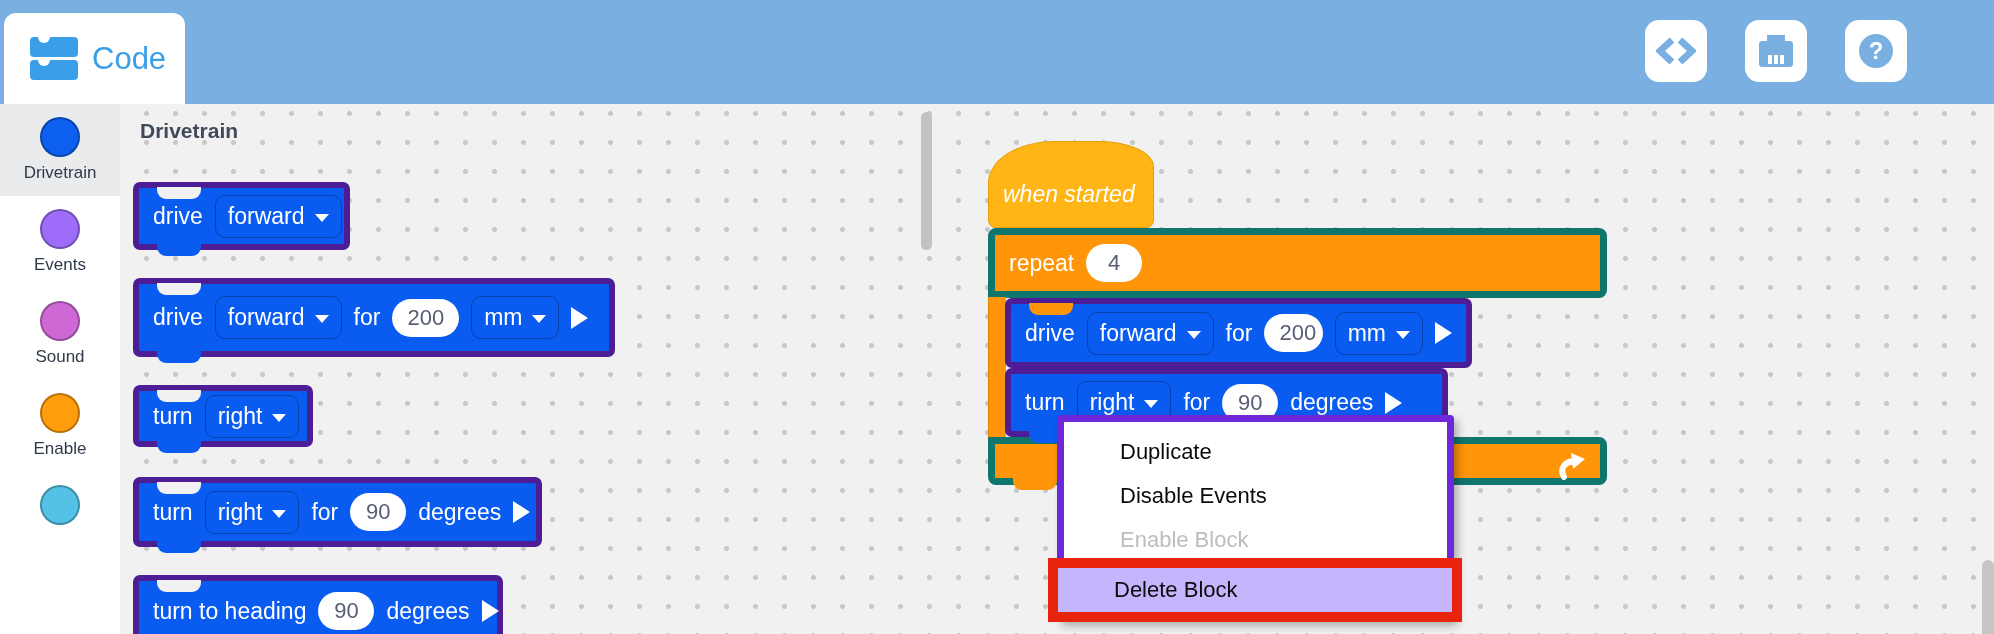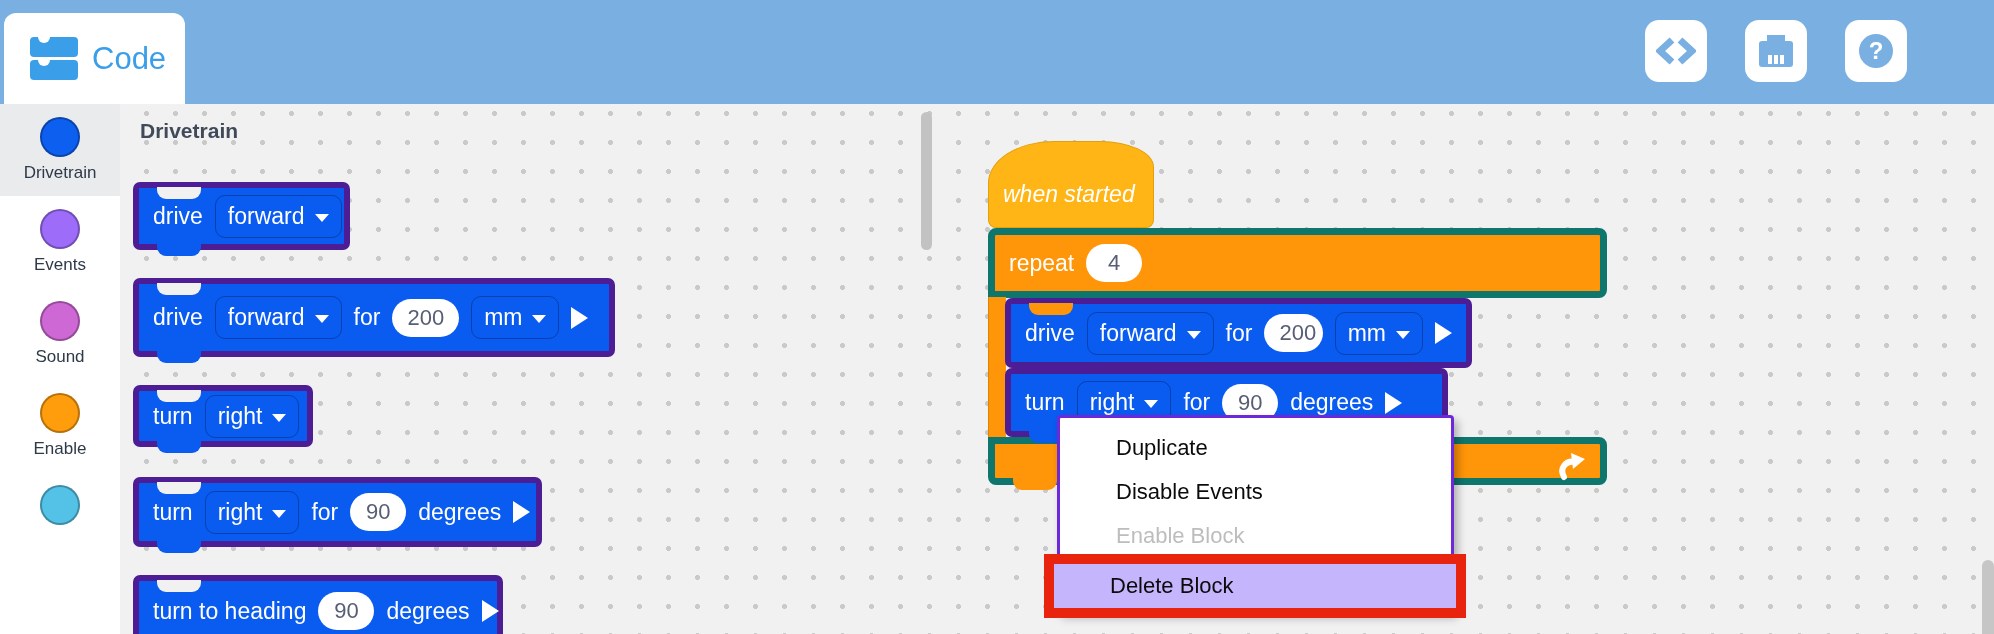--- a/index.html
+++ b/index.html
@@ -60,21 +60,21 @@
   .tok-oval{background:#fff;color:#575E75;border-radius:999px;padding:6px 15px;font-size:22px;
             min-width:26px;text-align:center;}
   .tok-play{width:0;height:0;border-left:17px solid #fff;border-top:11px solid transparent;
             border-bottom:11px solid transparent;}
 
   .hat{border-radius:66px 54px 8px 8px / 42px 26px 8px 8px;padding-top:20px;font-style:italic;}
   .c-wall{position:absolute;background:#FF9508;border-left:1px solid #E28300;}
   .loop-icon{position:absolute;right:12px;top:8px;}
 
   
-  .ctx-menu{position:absolute;left:1057px;top:415px;width:397px;background:#fff;border:3px solid #6d28d9;
+  .ctx-menu{position:absolute;left:1057px;top:415px;width:397px;background:#fff;border:7px solid #6d28d9;
             border-radius:4px;box-shadow:4px 5px 9px rgba(0,0,0,0.28);padding:8px 0 2px;box-sizing:border-box;z-index:10;}
   .menu-item{height:44px;display:flex;align-items:center;padding-left:56px;font-size:22px;color:#0B0B0B;}
   .menu-item.disabled{color:#BDBDBD;}
   .menu-item.highlighted{outline:10px solid #E8230E;margin:6px -5px 0 -6px;background:#c4b5fd;position:relative;z-index:11;}
 </style>
 </head>
 <body>
 
 <div id="page">
 

